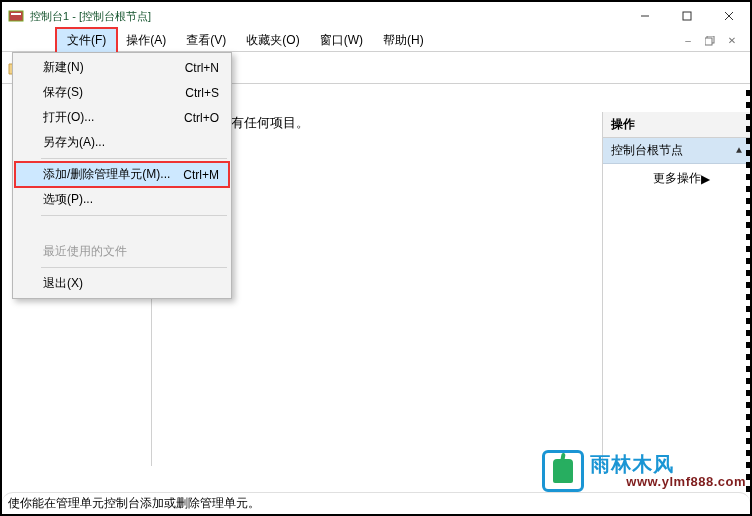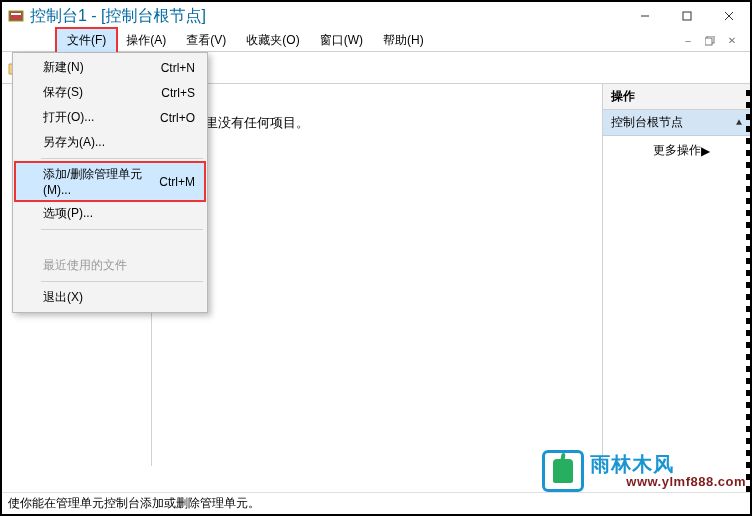--- a/index.html
+++ b/index.html
@@ -18,21 +18,21 @@
     align-items: center;
     height: 28px;
     padding: 0 0 0 6px;
     background: #fff;
   }
   .titlebar .app-icon {
     width: 16px; height: 16px;
     margin-right: 6px;
     display: inline-flex;
   }
-  .titlebar .title { color: #0369a1; font-size: 16px; }
+  .titlebar .title { color: #14532d; font-size: 11px; }
   .win-controls {
     margin-left: auto;
     display: flex;
   }
   .win-btn {
     width: 42px; height: 28px;
     display: flex; align-items: center; justify-content: center;
     color: #555;
   }
   .win-btn svg { width: 10px; height: 10px; }
@@ -92,20 +92,21 @@
     flex: 1;
     background: #fff;
     padding: 30px 20px;
     font-size: 13px;
     color: #000;
   }
   .actions-panel {
     width: 148px;
     border-left: 1px solid #d0d0d0;
     background: #fff;
+    margin-top: 28px;
   }
   .actions-header {
     background: #f3f3f3;
     font-weight: 600;
     padding: 4px 8px;
     border-bottom: 1px solid #d0d0d0;
     font-size: 12px;
   }
   .actions-subheader {
     background: #d3e5f5;
@@ -125,21 +126,21 @@
     padding: 6px 10px 6px 20px;
     display: flex;
     align-items: center;
     justify-content: center;
     font-size: 12px;
   }
   .dropdown {
     position: absolute;
     top: 22px;
     left: 10px;
-    width: 196px;
+    width: 220px;
     background: #f3f3f3;
     border: 1px solid #b8b8b8;
     box-shadow: 3px 3px 6px rgba(0,0,0,.25);
     z-index: 100;
     padding: 2px;
   }
   .dd-item {
     display: flex;
     align-items: center;
     justify-content: space-between;
@@ -161,20 +162,21 @@
   .statusbar {
     position: absolute;
     bottom: 0; left: 0; right: 0;
     height: 22px;
     background: #fff;
     border-top: 1px solid #e0e0e0;
     display: flex; align-items: center;
     padding: 0 6px;
     font-size: 12px;
     color: #000;
+    border-radius: 11px;
   }
   .watermark {
     position: absolute;
     right: 4px;
     bottom: 22px;
     display: flex;
     align-items: center;
     gap: 6px;
     z-index: 50;
   }

